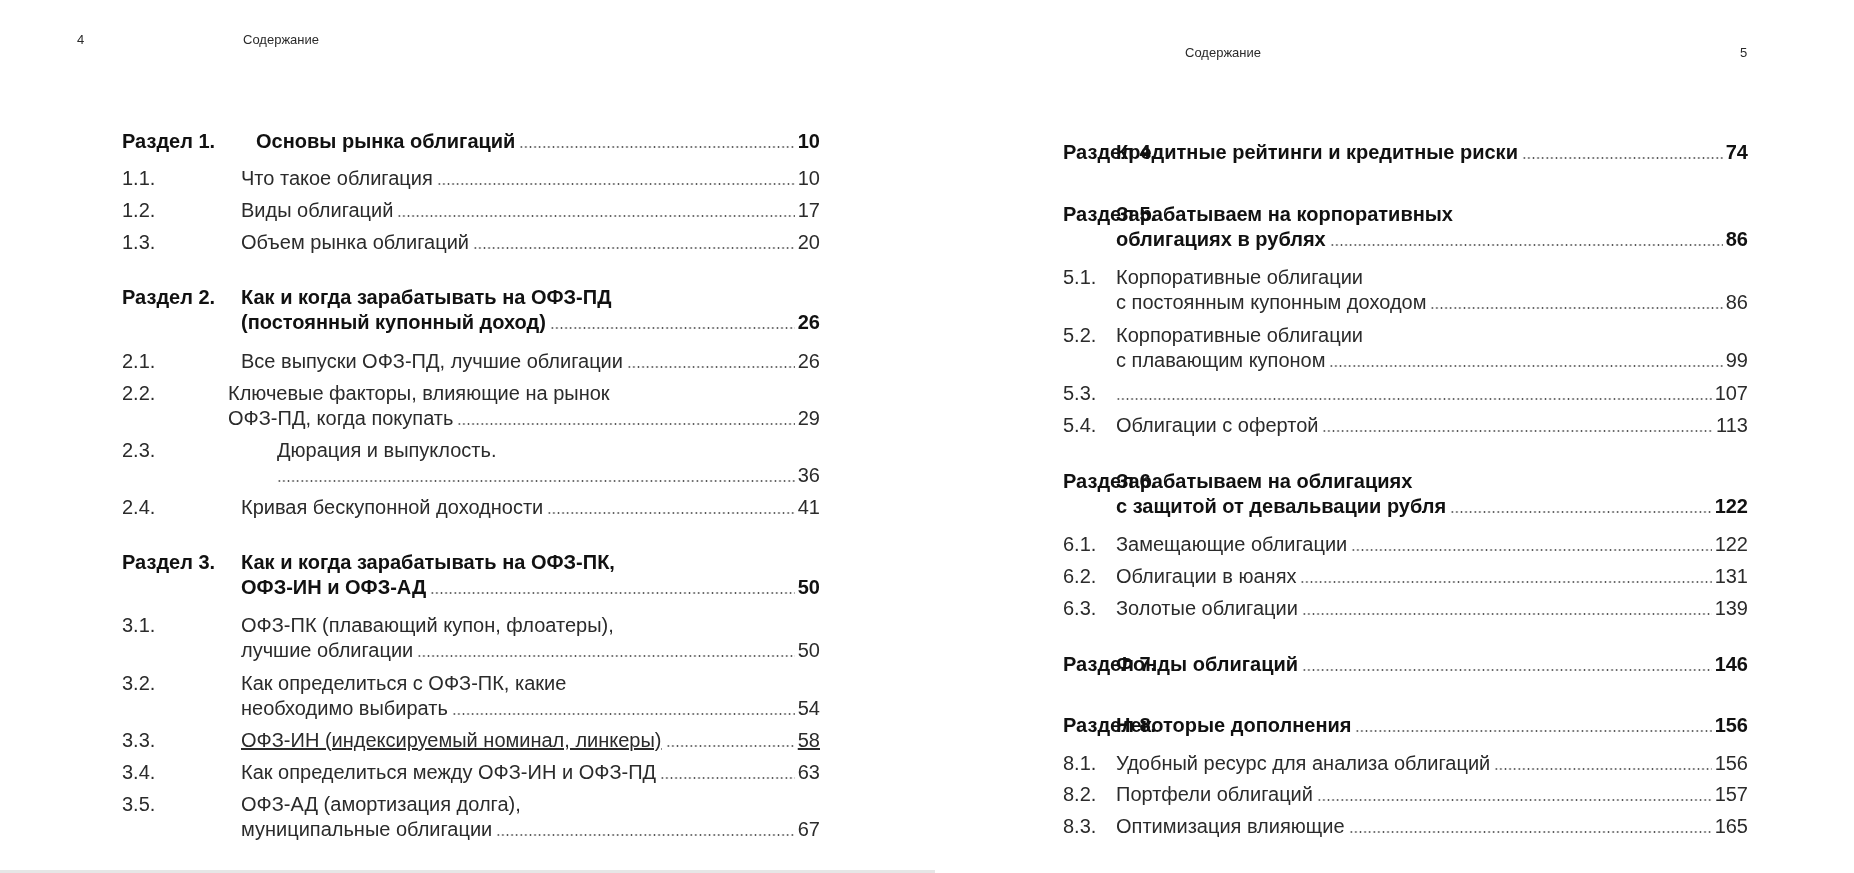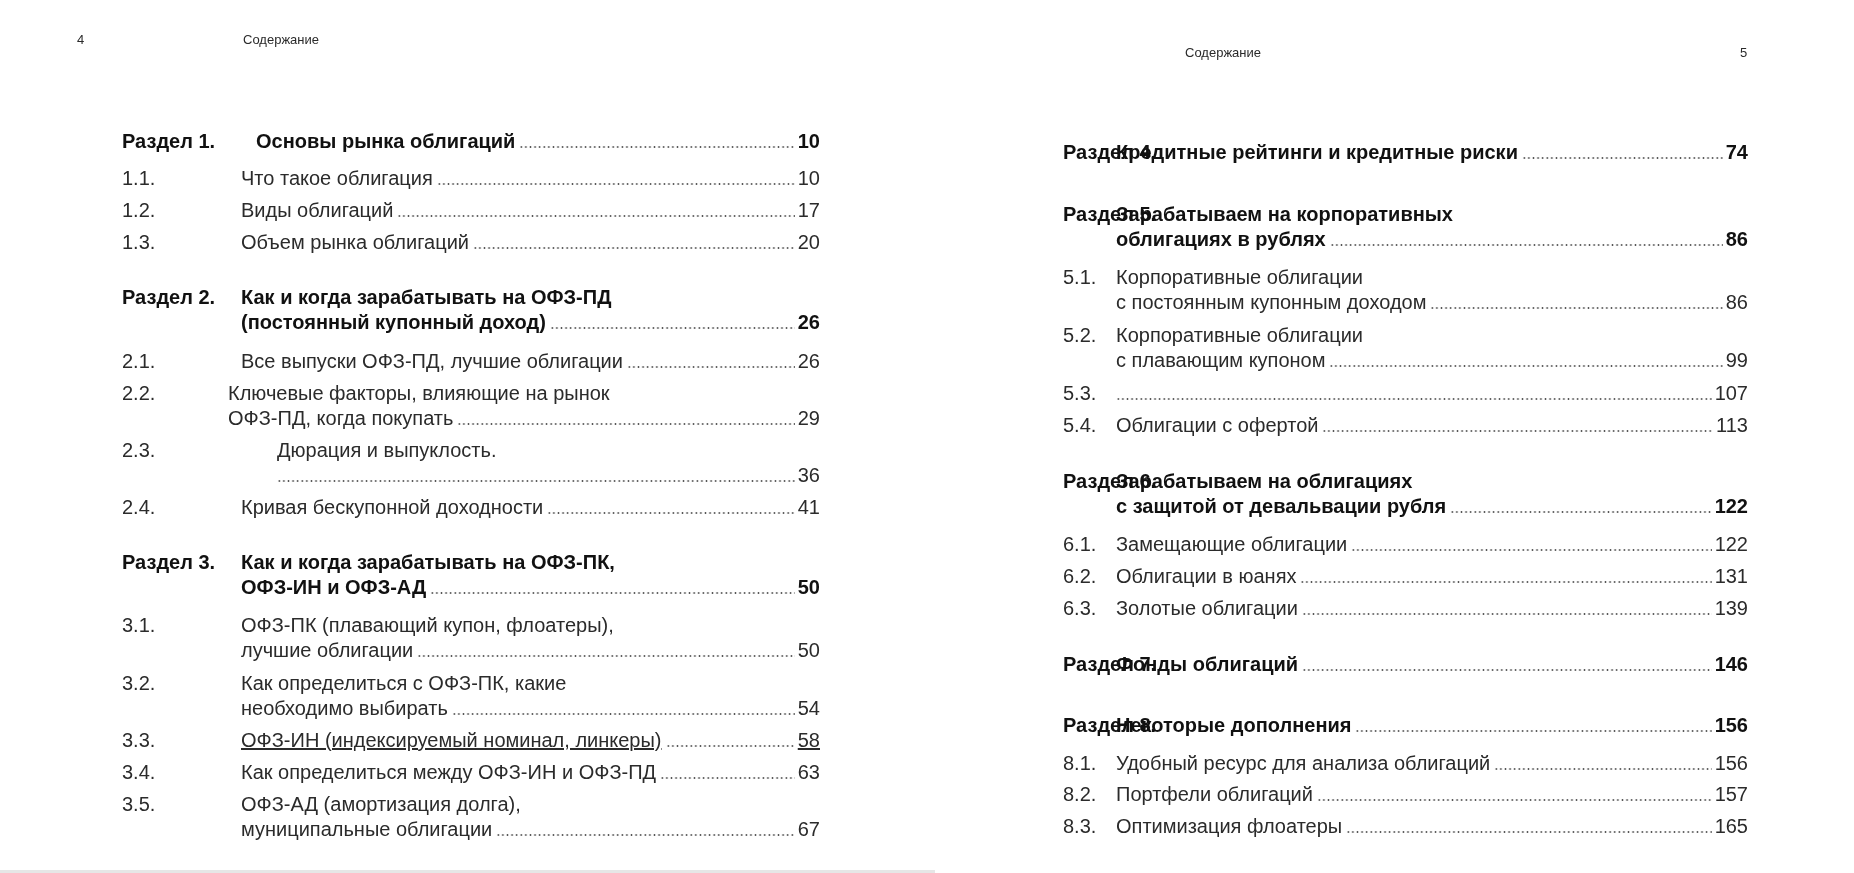--- a/index.html
+++ b/index.html
@@ -343,20 +343,20 @@
             <span class="t">Портфели облигаций</span>
             <span class="dots"></span>
             <span class="pg">157</span>
           </div>
         </div>
       </div>
       <div class="row sub" style="top: 814px;">
         <span class="num">8.3.</span>
         <div class="body" style="left: 53px;">
           <div class="last">
-            <span class="t">Оптимизация флоатеры</span>
+            <span class="t">Оптимизация влияющие</span>
             <span class="dots"></span>
             <span class="pg">165</span>
           </div>
         </div>
       </div>
     </div>
 </div>
 
 </body></html>

